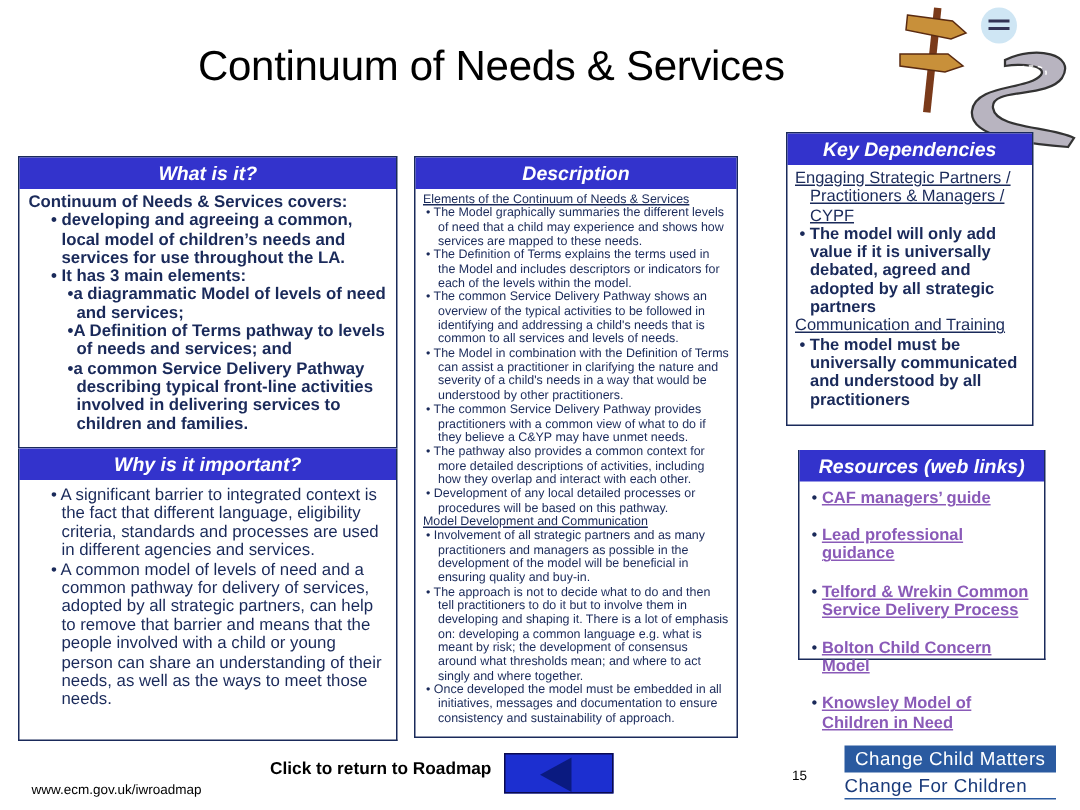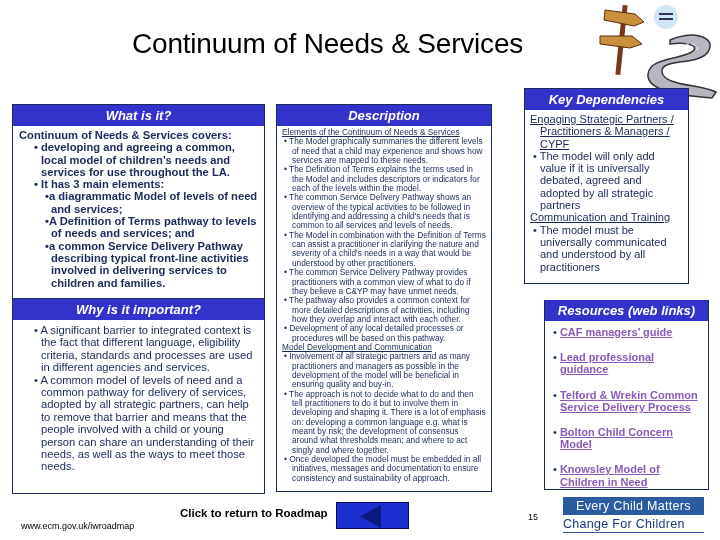--- a/index.html
+++ b/index.html
@@ -37,24 +37,24 @@
     
     #p-desc { left: 276px; top: 104px; width: 216px; height: 388px; }
     #p-desc .panel-body { font-size: 8.3px; line-height: 9.35px; color: #1a2a5a; padding: 2px 5px; }
     .ul-head { text-decoration: underline; }
     .d-b { padding-left: 10px; text-indent: -8px; }
 
     
     #p-key { left: 524px; top: 88px; width: 165px; height: 196px; }
     #p-key .panel-body { font-size: 11px; line-height: 12.3px; color: #1a2a5a; padding: 3px 5px; }
     .k-head { text-decoration: underline; padding-left: 10px; text-indent: -10px; }
-    .k-b { padding-left: 10px; text-indent: -7px; }
+    .k-b { padding-left: 10px; text-indent: -7px; font-weight: bold; }
 
     
-    #p-res { left: 544px; top: 300px; width: 165px; height: 190px; border-top: none; }
+    #p-res { left: 532px; top: 300px; width: 165px; height: 140px; border-top: none; }
     #p-res .panel-body { font-size: 11px; line-height: 12.2px; padding: 5px 5px; }
     .res-item { padding-left: 10px; text-indent: -7px; margin-bottom: 13px; color: #1a2a5a; }
     .res-item a { color: #8a5ab8; font-weight: bold; text-decoration: underline; cursor: pointer; }
 
     .footer-url { position: absolute; left: 21px; top: 521px; font-size: 9px; color: #000; }
     .return-label { position: absolute; left: 180px; top: 507px; font-size: 11.5px; font-weight: bold; color: #000; }
     .return-btn {
       position: absolute; left: 336px; top: 502px; width: 73px; height: 27px;
       background: #1c2fd0; border: 1px solid #0a0a50; cursor: pointer;
     }
@@ -151,15 +151,15 @@
 <div class="footer-url">www.ecm.gov.uk/iwroadmap</div>
 <div class="return-label">Click to return to Roadmap</div>
 <div class="return-btn">
   <svg width="73" height="27" viewBox="0 0 73 27">
     <polygon points="23,13.5 44,2 44,25" fill="#0a1a80"></polygon>
   </svg>
 </div>
 <div class="page-num">15</div>
 
 <div class="ecm">
-  <div class="ecm-top">Every Child Matters</div>
+  <div class="ecm-top">Change Child Matters</div>
   <div class="ecm-bot">Change For Children</div>
 </div>
 
 </body></html>

